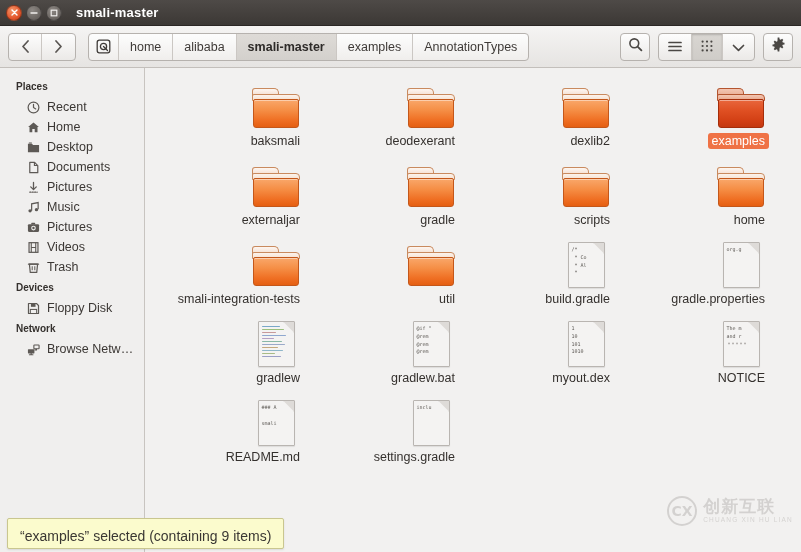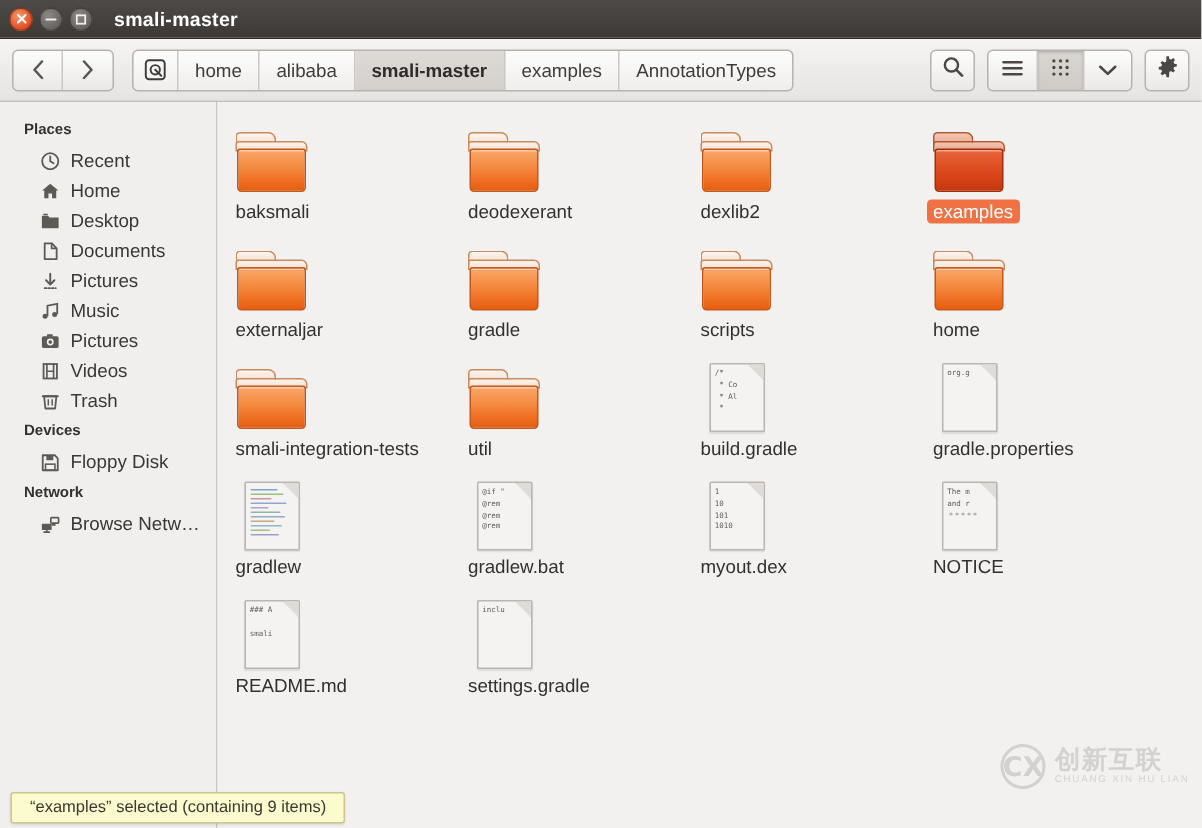--- a/index.html
+++ b/index.html
@@ -144,21 +144,21 @@
     overflow: hidden;
   }
   .grid {
     display: flex; flex-wrap: wrap;
     align-content: flex-start;
     padding: 6px 0 0 6px;
   }
   .item {
     width: 155px;
     padding: 4px 2px 2px;
-    display: flex; flex-direction: column; align-items: flex-start;
+    display: flex; flex-direction: column; align-items: flex-end;
     margin-bottom: 2px;
   }
   .item .iconbox {
     width: 56px; height: 52px;
     display: flex; align-items: flex-end; justify-content: center;
   }
   .item .label {
     margin-top: 3px;
     font-size: 12.5px; color: #34302d;
     text-align: center; line-height: 1.12;
@@ -246,38 +246,38 @@
     position: absolute; left: 0; right: 0; bottom: 0;
     height: 28px;
     display: flex; align-items: flex-end;
     pointer-events: none;
   }
   .statusbar {
     margin-left: 7px; margin-bottom: 3px;
     background: #fbfbcd;
     border: 1px solid #c9c68f;
     border-radius: 2px;
-    padding: 3px 12px 4px;
-    font-size: 11px;
+    padding: 9px 12px 4px;
+    font-size: 14px;
     color: #3a3733;
     box-shadow: 0 1px 2px rgba(0,0,0,.1);
   }
 
   
   .watermark {
     position: absolute; right: 8px; bottom: 26px;
     display: flex; align-items: center; gap: 6px;
     opacity: .30;
     pointer-events: none;
   }
   .wm-logo {
     width: 30px; height: 30px; border-radius: 50%;
     border: 2.5px solid #8f8b87;
     display: flex; align-items: center; justify-content: center;
-    color: #8f8b87; font-weight: bold; font-size: 18px;
+    color: #8f8b87; font-weight: bold; font-size: 14px;
     font-family: "DejaVu Sans", sans-serif;
   }
   .wm-text { display: flex; flex-direction: column; line-height: 1; }
   .wm-cn { font-size: 17px; font-weight: bold; color: #8f8b87; letter-spacing: 1px; }
   .wm-en { font-size: 6.5px; color: #8f8b87; letter-spacing: 1.2px; margin-top: 2px; }
 </style>
 </head>
 <body>
 
 <div class="window">

